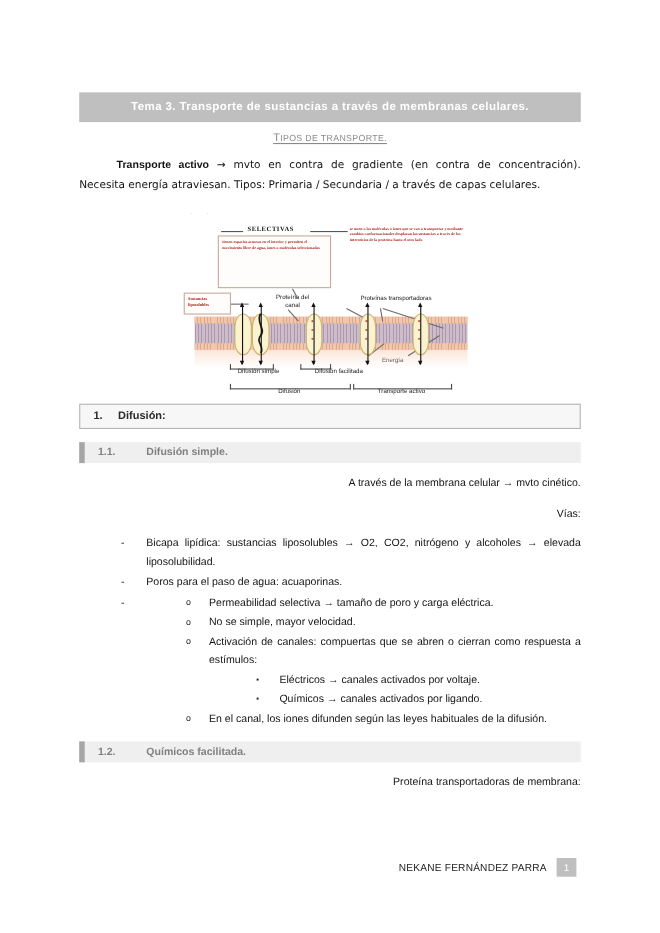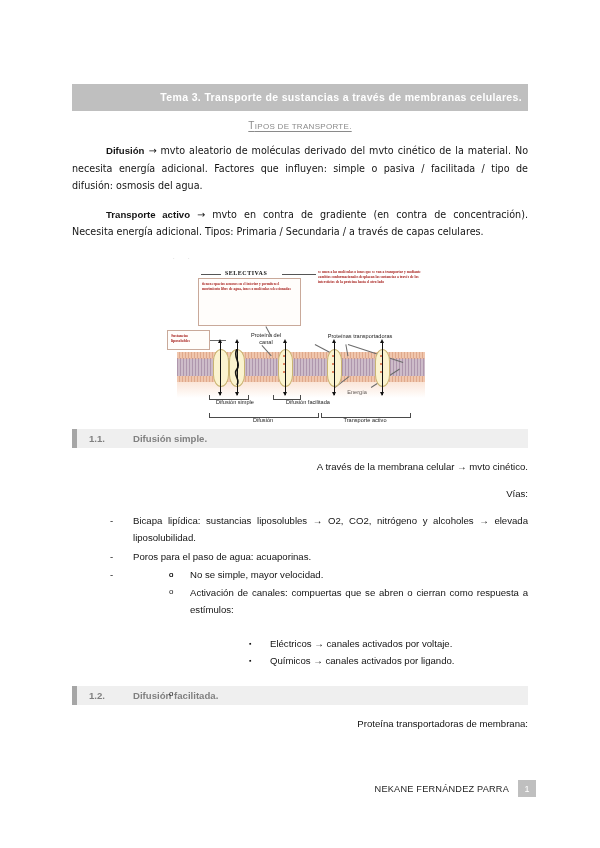--- a/index.html
+++ b/index.html
@@ -29,21 +29,21 @@
     width: 456px;
   }
 
   
   .title-banner {
     background: #bfbfbf;
     color: #ffffff;
     font-size: 10.5px;
     font-weight: bold;
     letter-spacing: 0.35px;
-    text-align: right;
+    text-align: center;
     padding: 7px 6px 8px 6px;
     box-sizing: border-box;
     width: 456px;
   }
 
   
   .subtitle {
     text-align: center;
     margin-top: 9px;
     font-size: 8px;
@@ -313,41 +313,41 @@
   }
   ul.lvl2 > li > .bullet {
     position: absolute;
     left: 3px; top: -0.5px;
     font-size: 8px;
     color: #141414;
   }
 
   ul.lvl3 {
     list-style: none;
-    margin: 16px;
+    margin: 0;
     padding: 0 0 0 40px;
   }
   ul.lvl3 > li {
     position: relative;
     font-size: 9.6px;
     line-height: 17.5px;
     padding-left: 24px;
     color: #141414;
   }
   ul.lvl3 > li > .bullet {
     position: absolute;
     left: 3px; top: 0;
     font-size: 7px;
     color: #141414;
   }
 
   
   .footer {
     position: absolute;
-    left: 80px;
+    left: 68px;
     top: 780px;
     width: 456px;
     display: flex;
     justify-content: flex-end;
     align-items: center;
   }
   .footer-name {
     font-size: 9.2px;
     color: #1f1f1f;
     letter-spacing: 0.2px;
@@ -369,26 +369,23 @@
 
 <div class="page">
   <div class="content">
 
     <div class="title-banner">Tema 3. Transporte de sustancias a través de membranas celulares.</div>
 
     <div class="subtitle">
       <span class="u"><span class="sc-first">T</span><span>IPOS DE TRANSPORTE.</span></span>
     </div>
 
+
     <p class="para">
-      <b>Difusión</b><span class="arrow"> → mvto aleatorio de moléculas derivado del mvto cinético de la material. No necesita energía adicional. Factores que influyen: simple o pasiva / facilitada / tipo de difusión: osmosis del agua.</span>
-    </p>
-
-    <p class="para">
-      <b>Transporte activo</b><span class="arrow"> → mvto en contra de gradiente (en contra de concentración). Necesita energía adicional. Tipos: Primaria / Secundaria / a través de capas celulares.</span>
+      <b>Transporte activo</b><span class="arrow"> → mvto en contra de gradiente (en contra de concentración). Necesita energía atraviesan. Tipos: Primaria / Secundaria / a través de capas celulares.</span>
     </p>
 
     <div class="figure-wrap">
       <div class="figure">
 
         <div class="fig-dots">·            ·</div>
 
         <div class="sel-rule" id="sel-rule-l"></div>
         <div class="selectivas-label">SELECTIVAS</div>
         <div class="sel-rule" id="sel-rule-r"></div>
@@ -464,20 +461,23 @@
         <div class="arrow-head down" style="left:214.5px; top:143px;"></div>
 
         <div class="brace" style="left:44px; top:146px; width:38px;"></div>
         <div class="brace" style="left:108px; top:146px; width:26px;"></div>
         <div class="brace" style="left:44px; top:164px; width:108px;"></div>
         <div class="brace" style="left:156px; top:164px; width:88px;"></div>
 
       </div>
     </div>
 
+    <div class="h1box">
+      <span class="num">1.</span><span>Difusión:</span>
+    </div>
 
     <div class="h2box">
       <span class="num">1.1.</span><span>Difusión simple.</span>
     </div>
 
     <div class="body-line">A través de la membrana celular → mvto cinético.</div>
     <div class="body-line">Vías:</div>
 
     <ul class="lvl1">
       <li>
@@ -488,20 +488,21 @@
         <span class="bullet">-</span>
         <b>Poros para el paso de agua: acuaporinas.</b><span></span>
       </li>
       <li>
         <span class="bullet">-</span>
         <span></span>
 
         <ul class="lvl2">
           <li>
             <span class="bullet">o</span>
+            <span>Permeabilidad selectiva → tamaño de poro y carga eléctrica.</span>
           </li>
           <li>
             <span class="bullet">o</span>
             <span>No se simple, mayor velocidad.</span>
           </li>
           <li>
             <span class="bullet">o</span>
             <span>Activación de canales: compuertas que se abren o cierran como respuesta a estímulos:</span>
 
             <ul class="lvl3">
@@ -510,27 +511,28 @@
                 <span>Eléctricos → canales activados por voltaje.</span>
               </li>
               <li>
                 <span class="bullet">▪</span>
                 <span>Químicos → canales activados por ligando.</span>
               </li>
             </ul>
           </li>
           <li>
             <span class="bullet">o</span>
+            <span>En el canal, los iones difunden según las leyes habituales de la difusión.</span>
           </li>
         </ul>
       </li>
     </ul>
 
     <div class="h2box">
-      <span class="num">1.2.</span><span>Difusión facilitada.</span>
+      <span class="num">1.2.</span><span>Químicos facilitada.</span>
     </div>
 
     <div class="body-line">Proteína transportadoras de membrana:</div>
 
   </div>
 
   <div class="footer">
     <div class="footer-name">NEKANE FERNÁNDEZ PARRA</div>
     <div class="footer-page">1</div>
   </div>

